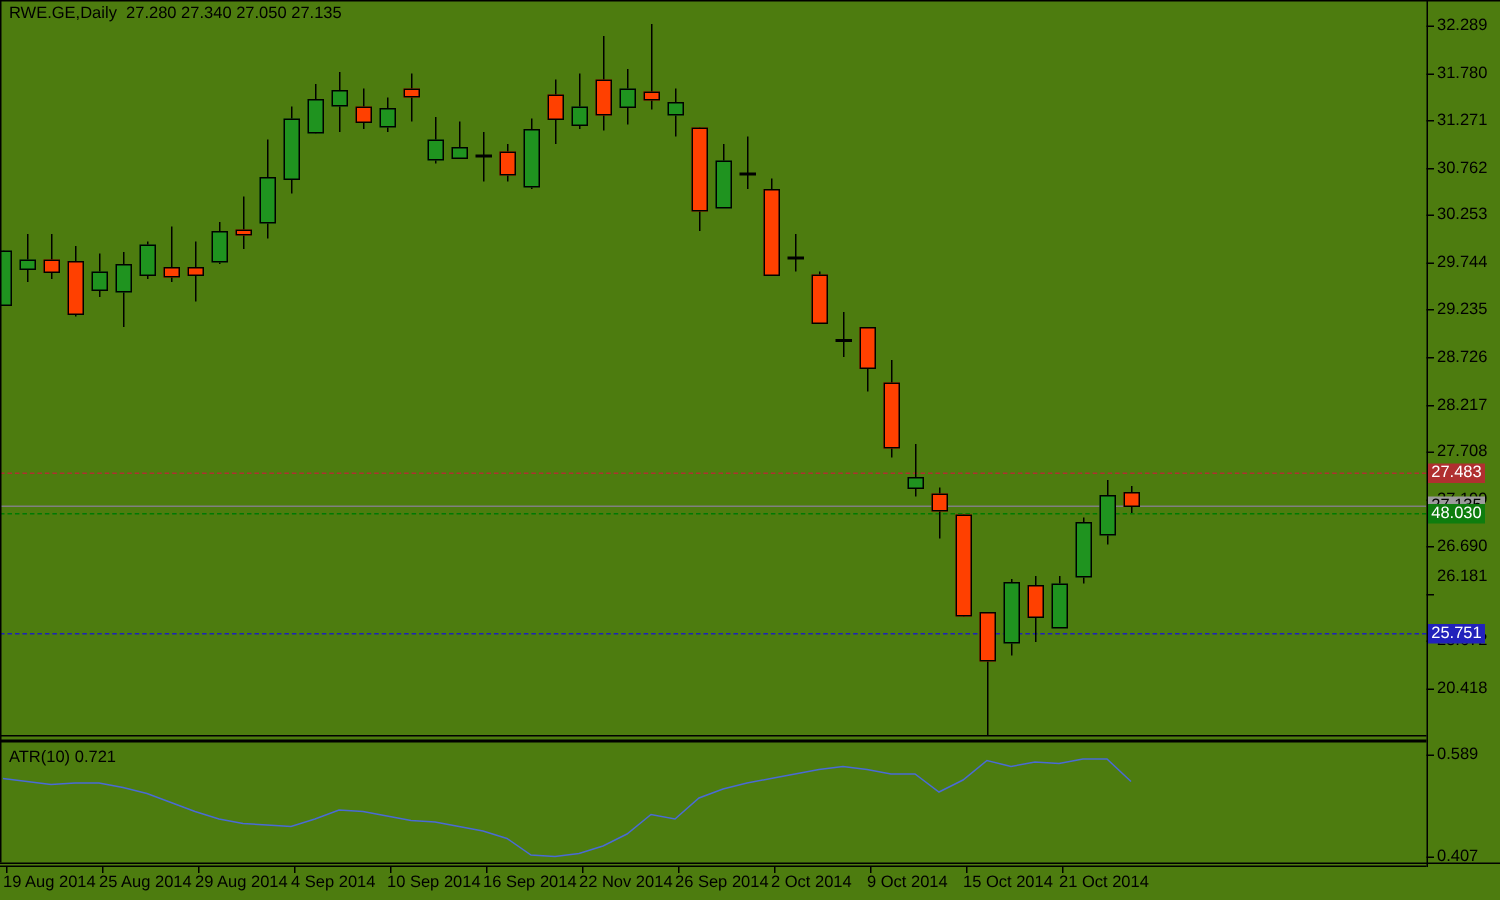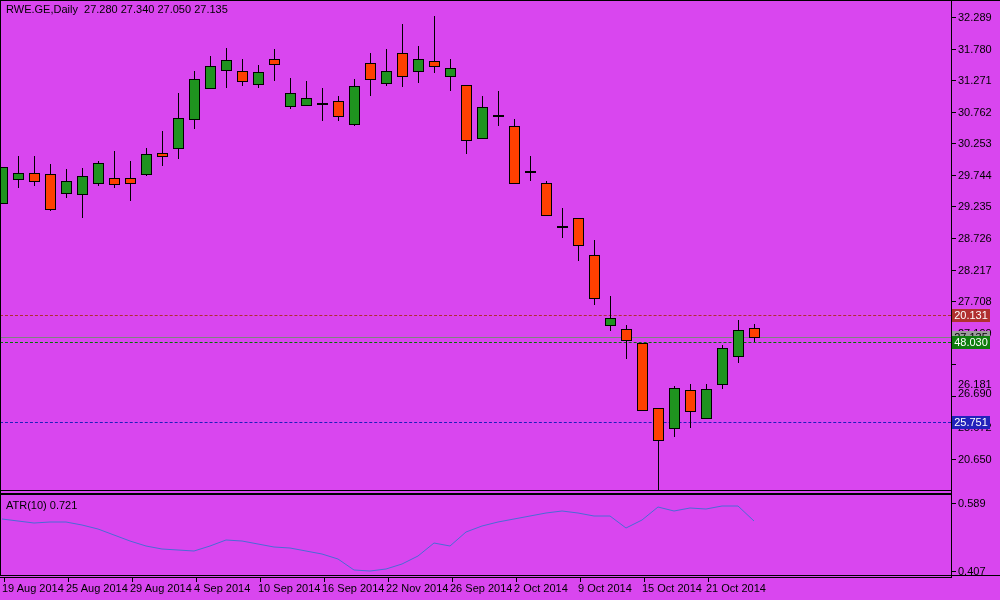--- a/index.html
+++ b/index.html
@@ -1,17 +1,17 @@
 <!DOCTYPE html>
 <html><head>
 <meta charset="utf-8">
 <style>
   html,body{margin:0;padding:0;}
   body{font-family:"Liberation Sans","DejaVu Sans",sans-serif;background:#fff;}
-  #terminal{position:relative;width:1000px;height:600px;background:#d946ef;overflow:hidden;
+  #terminal{position:relative;width:1000px;height:600px;background:#4d7c0f;overflow:hidden;
             font-size:11px;color:#000;}
   .abs{position:absolute;}
   #main-pane{left:0;top:0;width:951px;height:491px;overflow:hidden;}
   #atr-pane{left:0;top:495px;width:951px;height:80px;overflow:hidden;}
   .hline{left:0;width:951px;height:0;}
   .candle-wick{width:1px;background:#000;}
   .candle-body{width:11px;box-sizing:border-box;border:1px solid #000;}
   .candle-doji{width:11px;height:2px;background:#000;}
   .price-tick{left:951px;width:5px;height:1px;background:#000;}
   .price-label{left:958px;height:11px;line-height:11px;white-space:nowrap;}
@@ -168,28 +168,28 @@
       <div class="abs price-label" style="top: 201px;">29.235</div>
       <div class="abs price-tick" style="top: 238px;"></div>
       <div class="abs price-label" style="top: 233px;">28.726</div>
       <div class="abs price-tick" style="top: 270px;"></div>
       <div class="abs price-label" style="top: 265px;">28.217</div>
       <div class="abs price-tick" style="top: 301px;"></div>
       <div class="abs price-label" style="top: 296px;">27.708</div>
       <div class="abs price-tick" style="top: 333px;"></div>
       <div class="abs price-label" style="top: 328px;">27.199</div>
       <div class="abs price-tick" style="top: 364px;"></div>
-      <div class="abs price-label" style="top: 359px; margin-top: 29px;">26.690</div>
+      <div class="abs price-label" style="top: 359px;">26.690</div>
       <div class="abs price-tick" style="top: 396px;"></div>
       <div class="abs price-label" style="top: 379px;">26.181</div>
       <div class="abs price-tick" style="top: 427px;"></div>
       <div class="abs price-label" style="top: 422px;">25.672</div>
       <div class="abs price-tick" style="top: 459px;"></div>
-      <div class="abs price-label" style="top: 454px;">20.650</div>
-      <div class="abs price-badge" style="top: 309px; background: rgb(176, 48, 48); color: rgb(255, 255, 255);">20.131</div>
+      <div class="abs price-label" style="top: 454px;">20.418</div>
+      <div class="abs price-badge" style="top: 309px; background: rgb(176, 48, 48); color: rgb(255, 255, 255);">27.483</div>
       <div class="abs price-badge" style="top: 331px; background: rgb(156, 156, 156); color: rgb(0, 0, 0);">27.135</div>
       <div class="abs price-badge" style="top: 336px; background: rgb(14, 125, 14); color: rgb(255, 255, 255);">48.030</div>
       <div class="abs price-badge" style="top: 416px; background: rgb(34, 34, 187); color: rgb(255, 255, 255);">25.751</div>
       <div class="abs price-tick" style="top: 503px;"></div>
       <div class="abs price-label" style="top: 498px;">0.589</div>
       <div class="abs price-tick" style="top: 571px;"></div>
       <div class="abs price-label" style="top: 566px;">0.407</div>
     </div>
   <div id="time-axis" class="abs" style="left:0;top:0;">
       <div class="abs date-tick" style="left: 4px;"></div>

